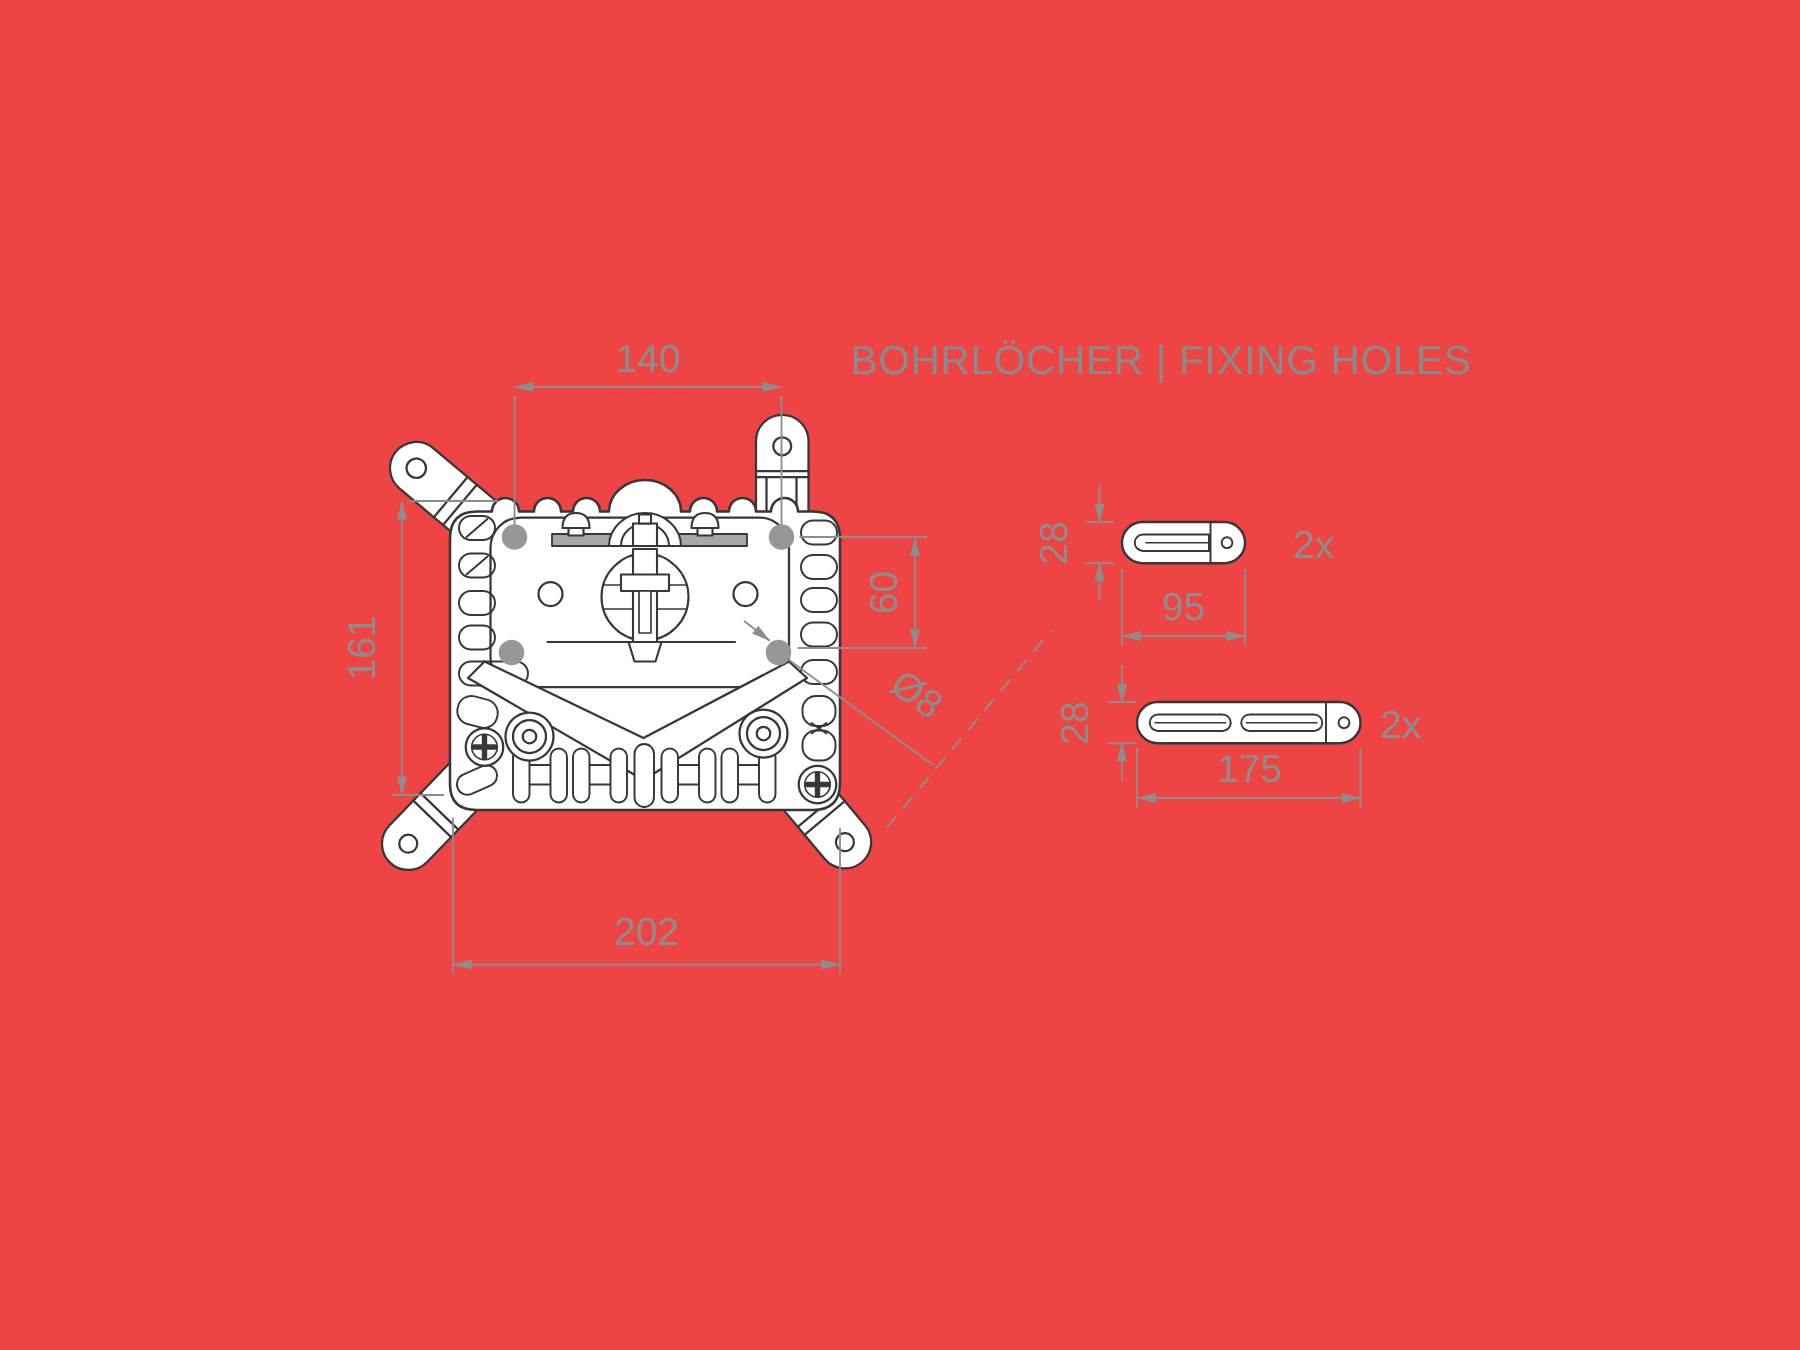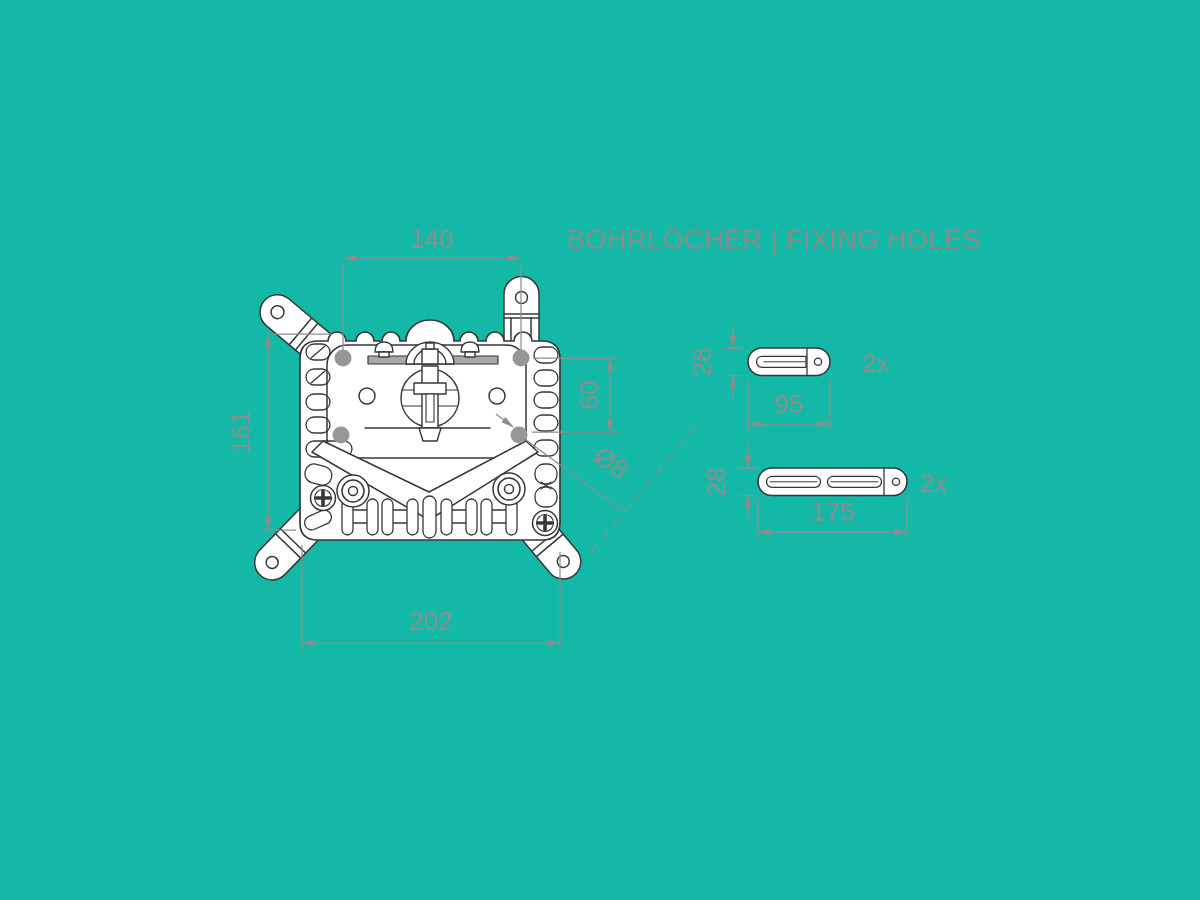--- a/index.html
+++ b/index.html
@@ -1,16 +1,16 @@
 <!DOCTYPE html>
 <html><head>
 <meta charset="utf-8">
 <style>
   html,body{margin:0;padding:0;background:#fff;}
-  .page{position:relative;width:1200px;height:900px;background:#14b8a6;overflow:hidden;
+  .page{position:relative;width:1200px;height:900px;background:#ef4444;overflow:hidden;
         font-family:"Liberation Sans", sans-serif;}
   svg{position:absolute;left:0;top:0;}
   text{font-family:"Liberation Sans", sans-serif;}
   .dimtxt{font-size:26px;fill:#8d8d8d;}
   .titletxt{font-size:27px;fill:#8a8a8a;letter-spacing:.5px;}
 </style>
 </head>
 <body>
 
 <div class="page">

